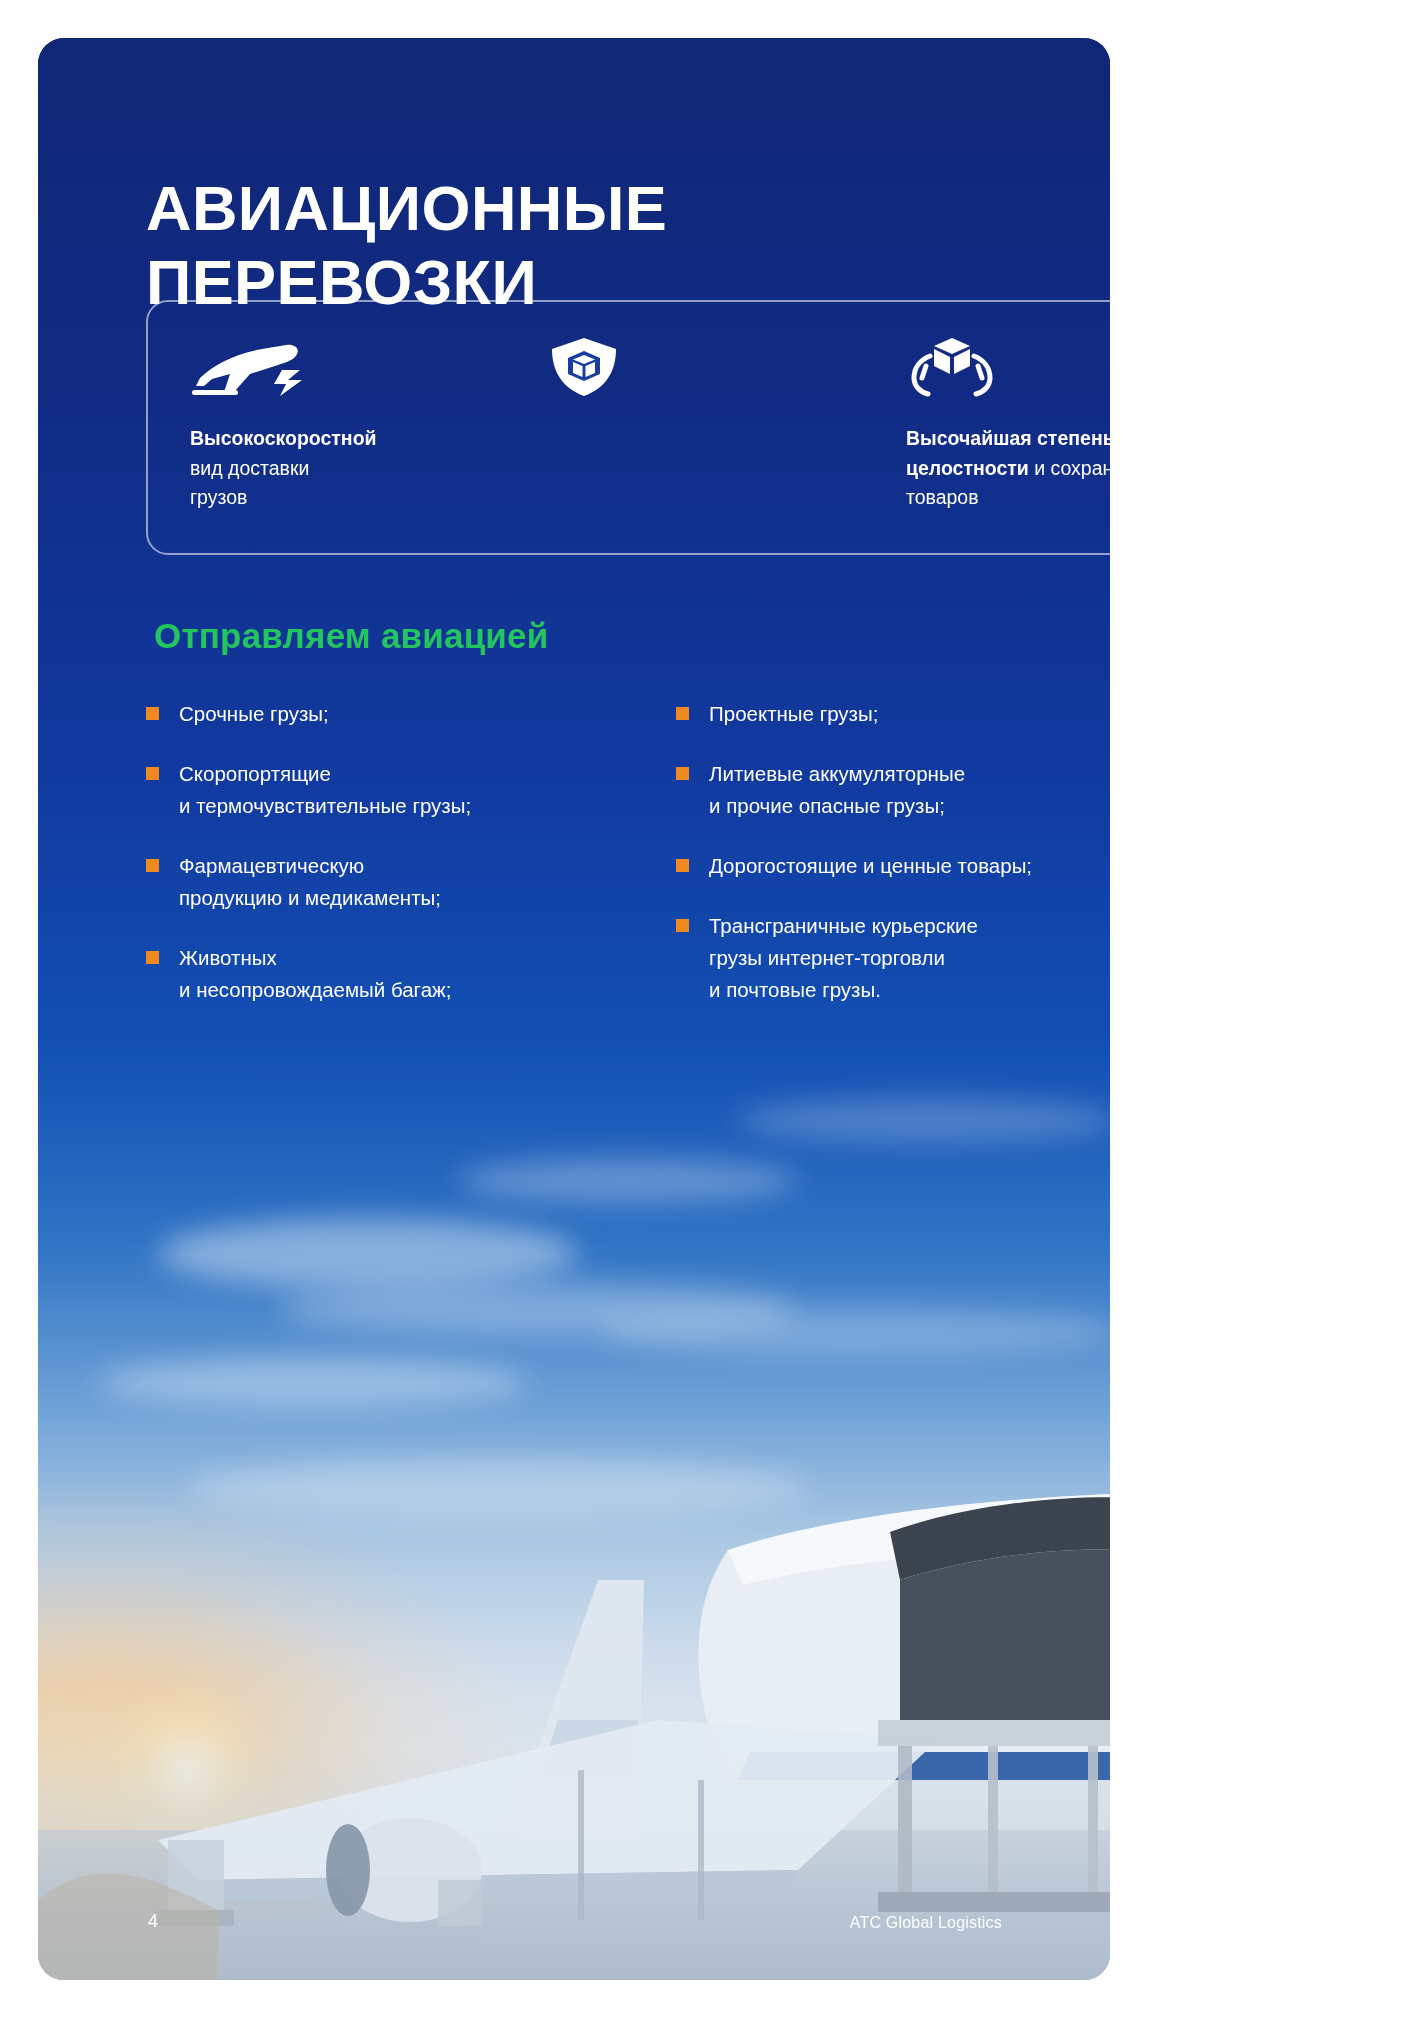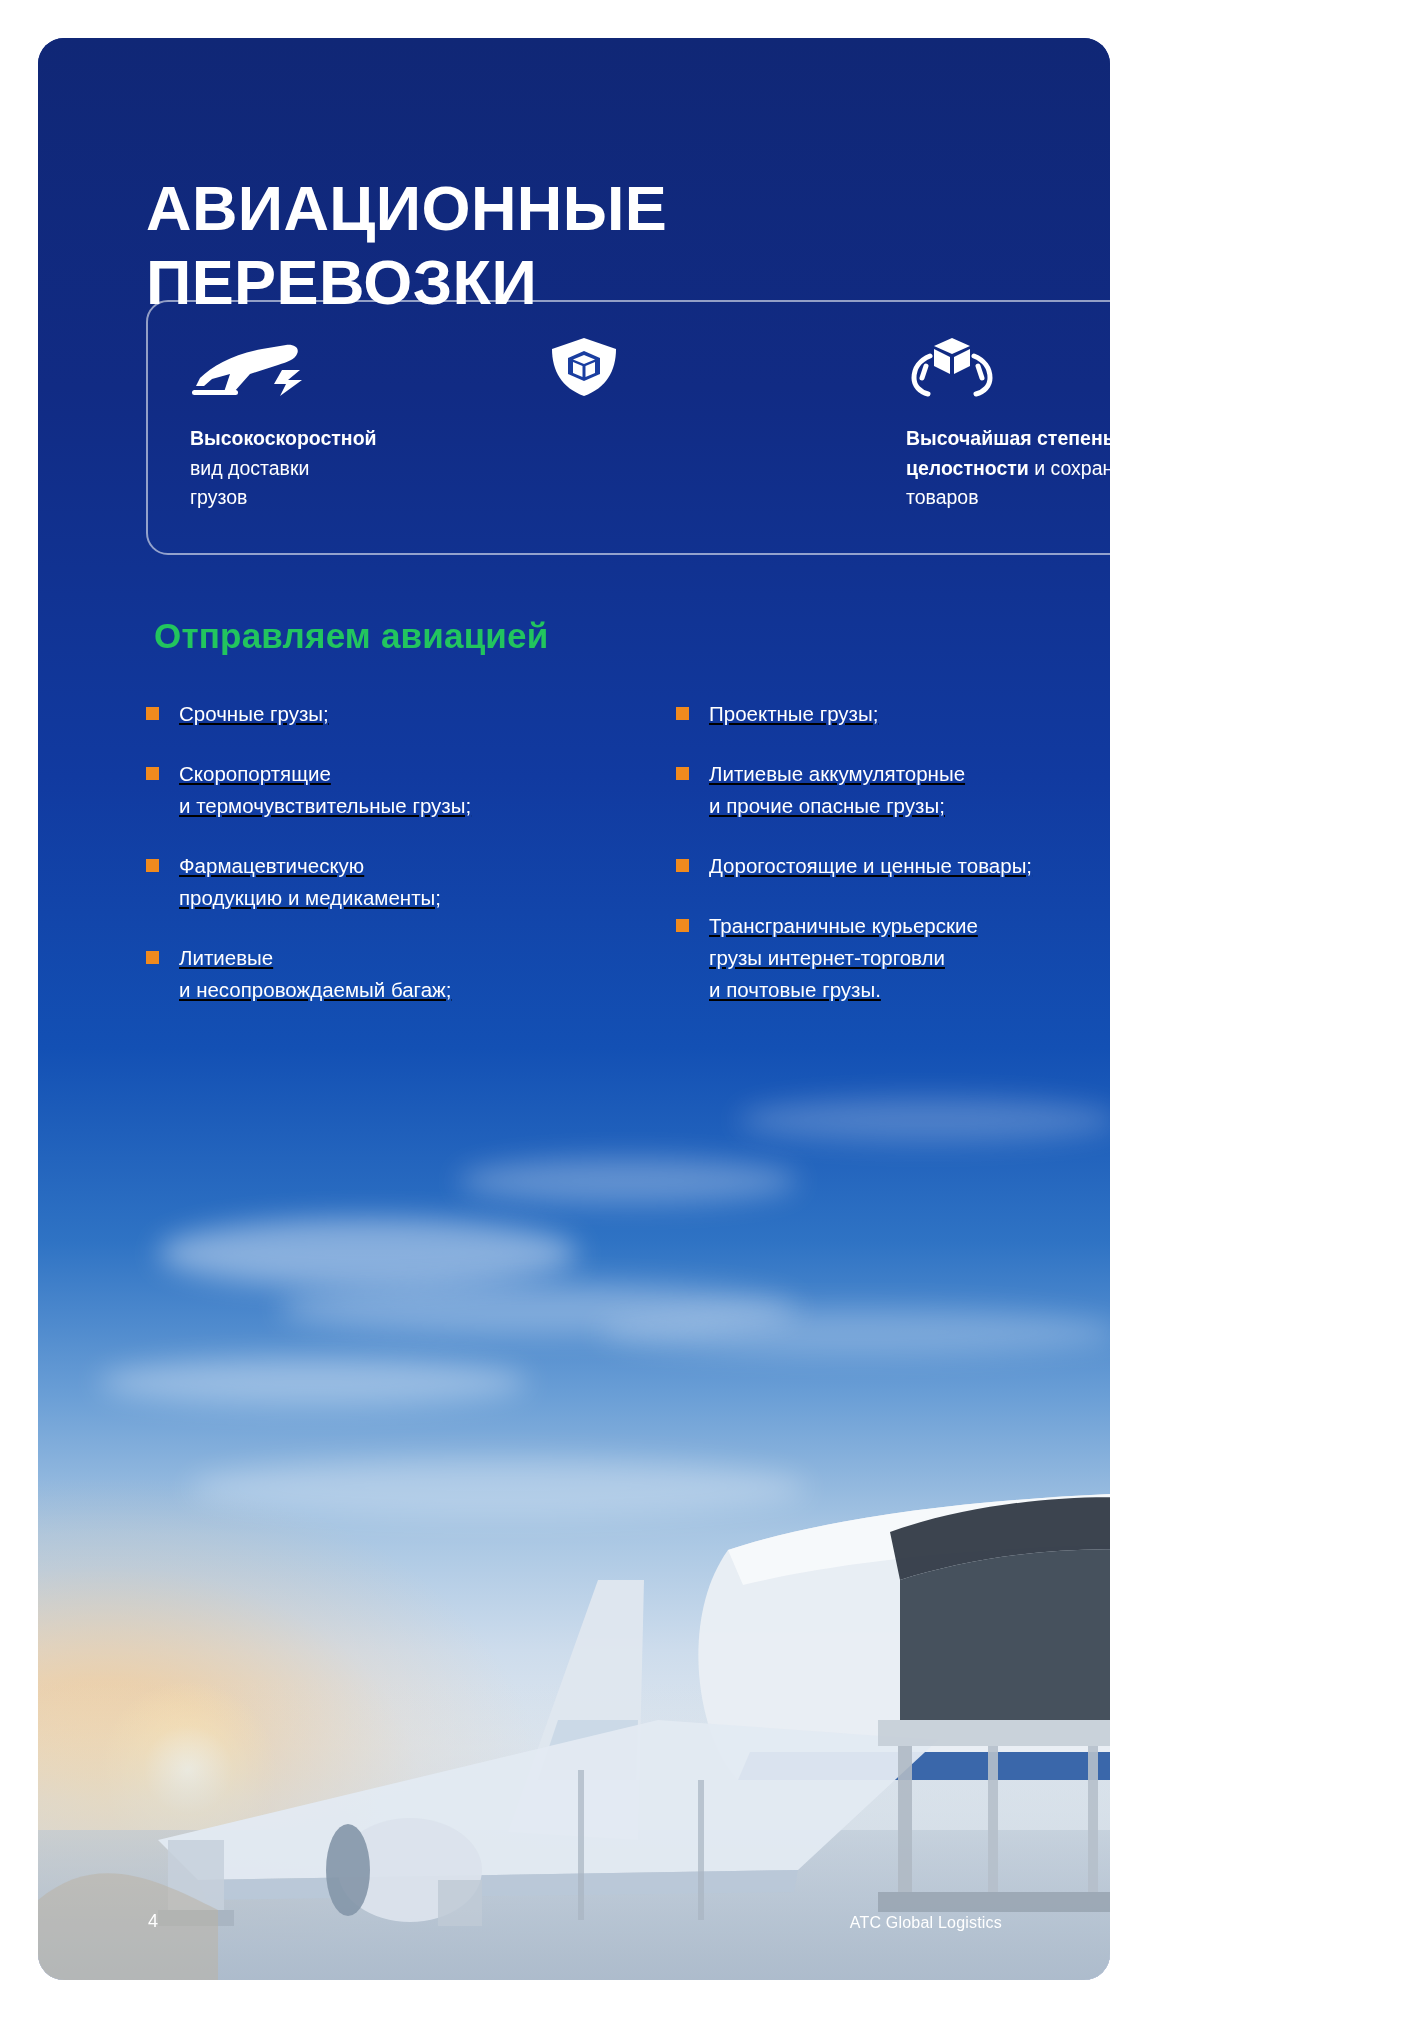--- a/index.html
+++ b/index.html
@@ -174,21 +174,20 @@
     left: 108px;
     top: 660px;
     width: 1160px;
     display: flex;
   }
   .col { width: 530px; }
   .col.right { margin-left: 0; width: 560px; }
   .bullet {
     display: flex;
     margin-bottom: 28px;
-    text-decoration: underline;
   }
   .bullet .sq {
     width: 13px;
     height: 13px;
     background: #f08a1e;
     margin-top: 9px;
     margin-right: 20px;
     flex: 0 0 auto;
   }
   .bullet .btxt {
@@ -364,21 +363,21 @@
           <span class="btxt">Скоропортящие
 и термочувствительные грузы;</span>
         </div>
         <div class="bullet">
           <span class="sq"></span>
           <span class="btxt">Фармацевтическую
 продукцию и медикаменты;</span>
         </div>
         <div class="bullet">
           <span class="sq"></span>
-          <span class="btxt">Литиевые
+          <span class="btxt">Животных
 и несопровождаемый багаж;</span>
         </div>
       </div>
 
       <div class="col right">
         <div class="bullet">
           <span class="sq"></span>
           <span class="btxt">Проектные грузы;</span>
         </div>
         <div class="bullet">

